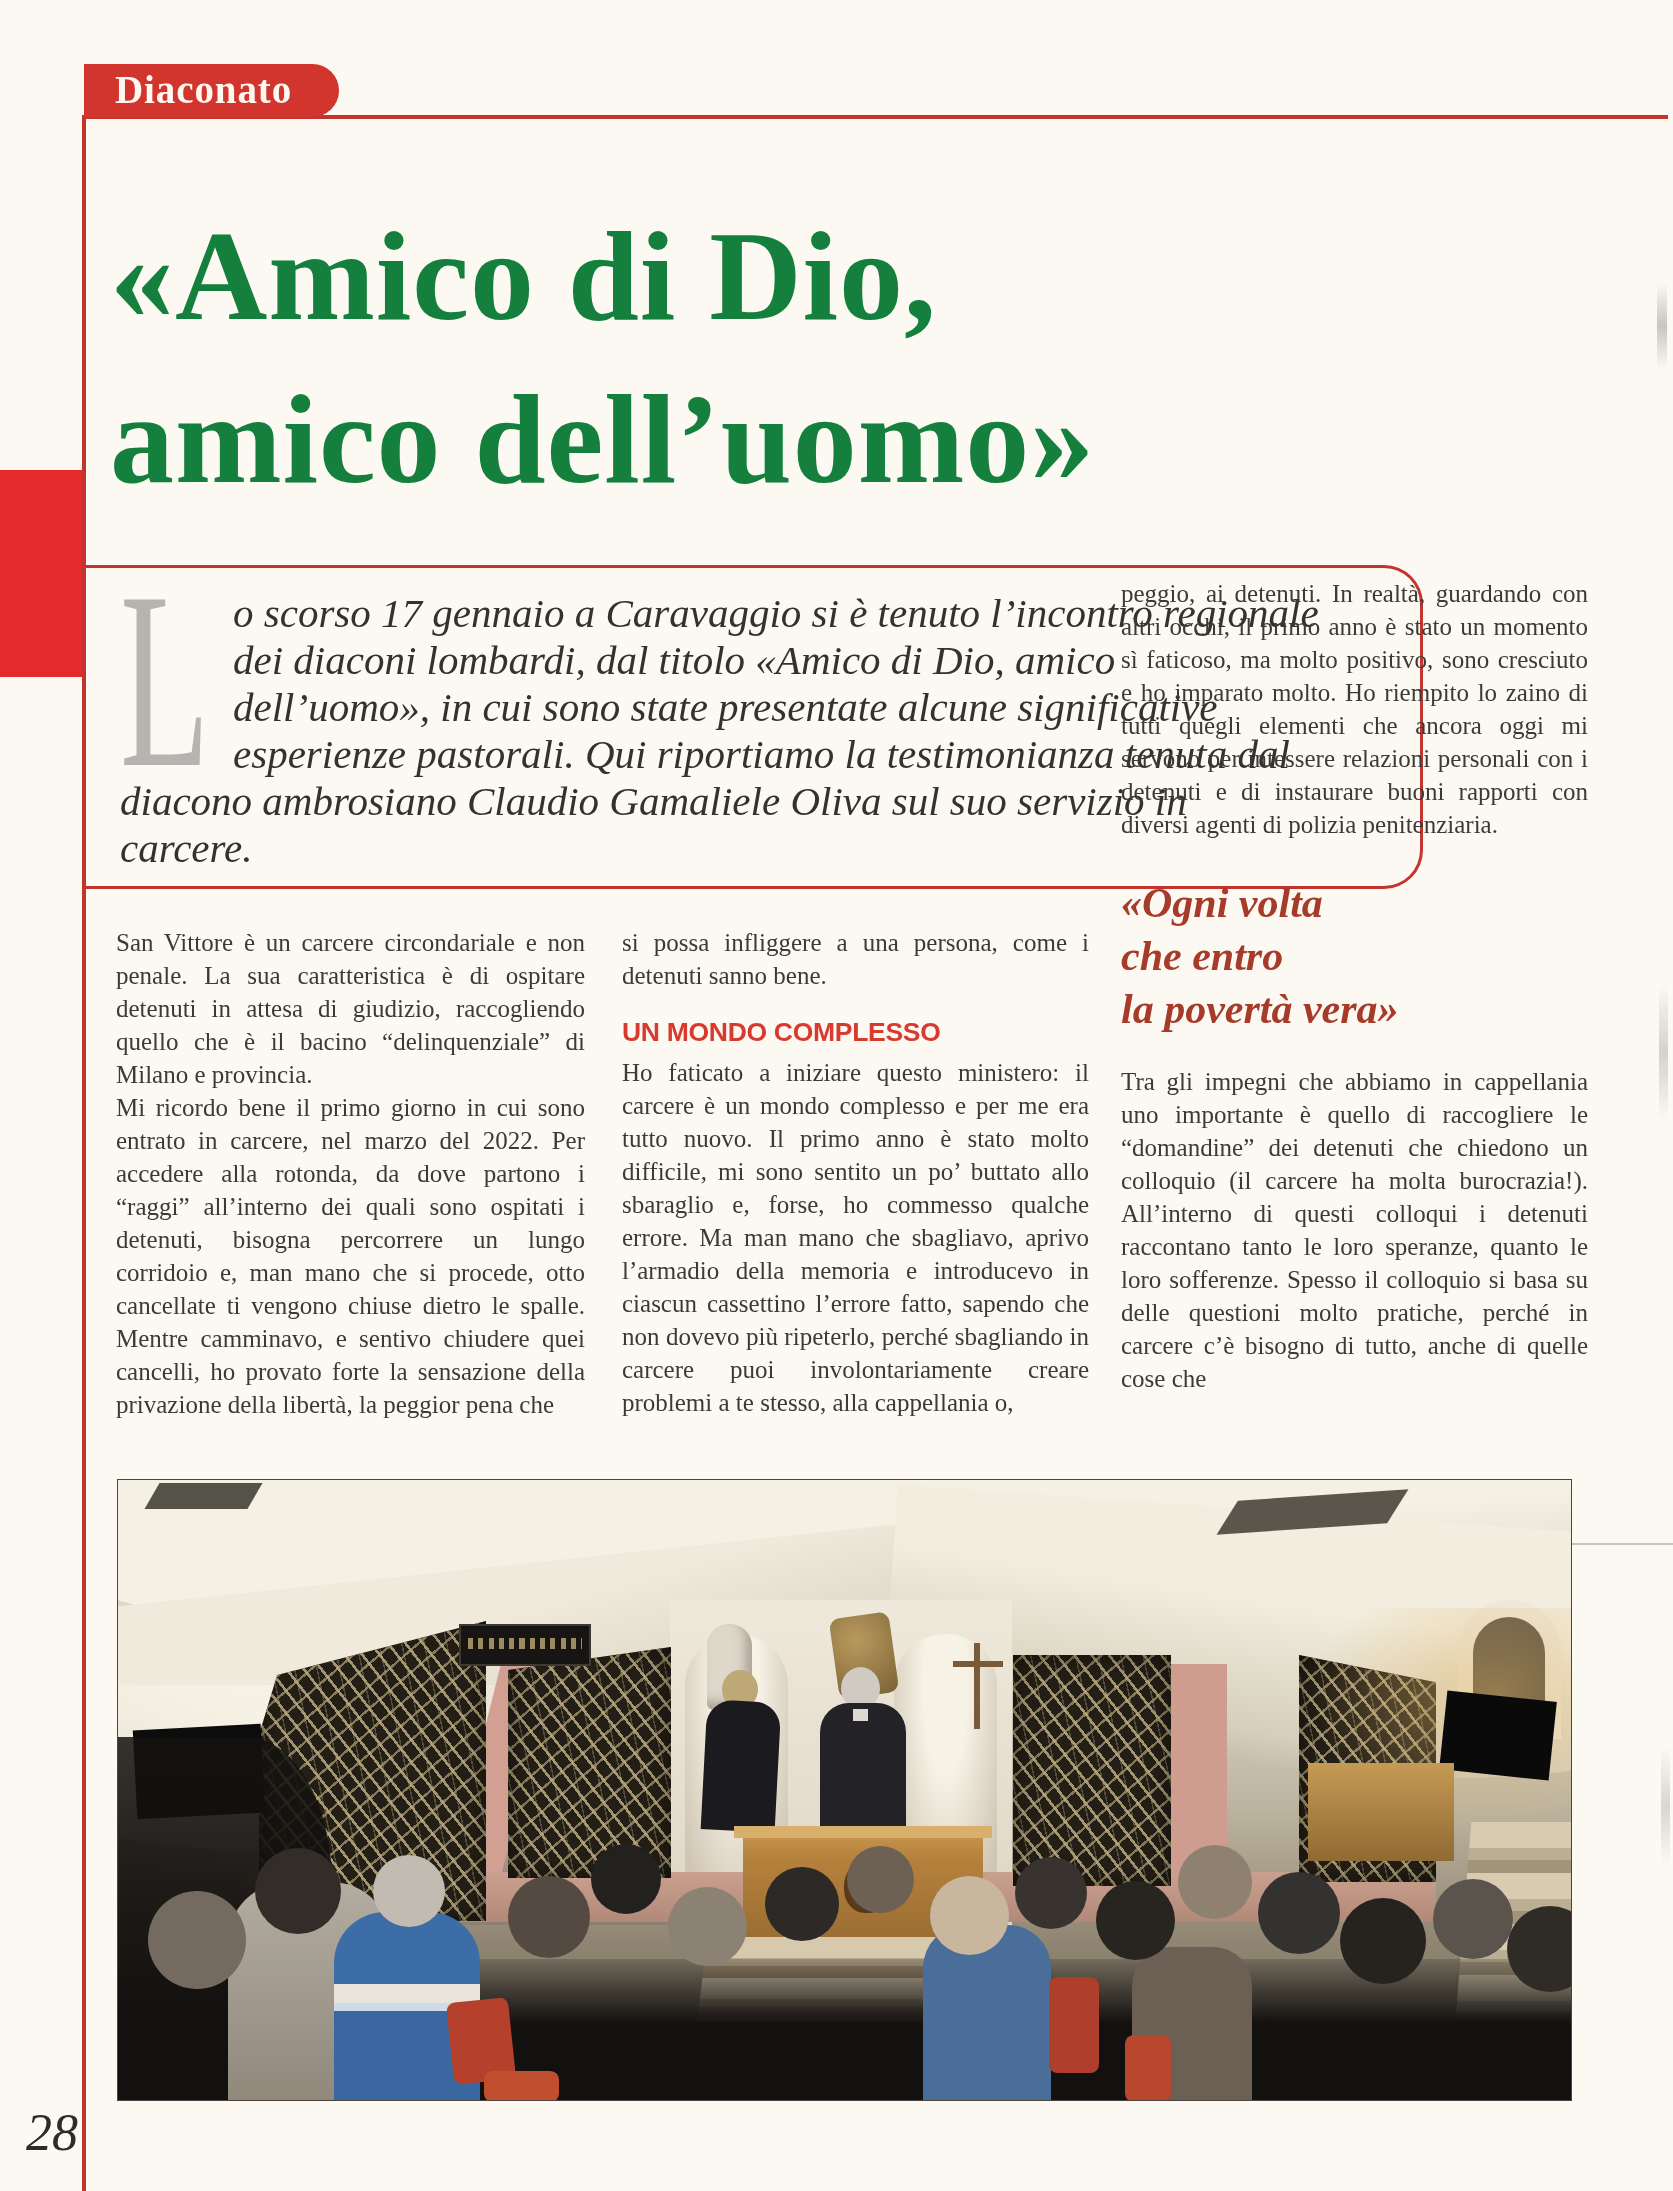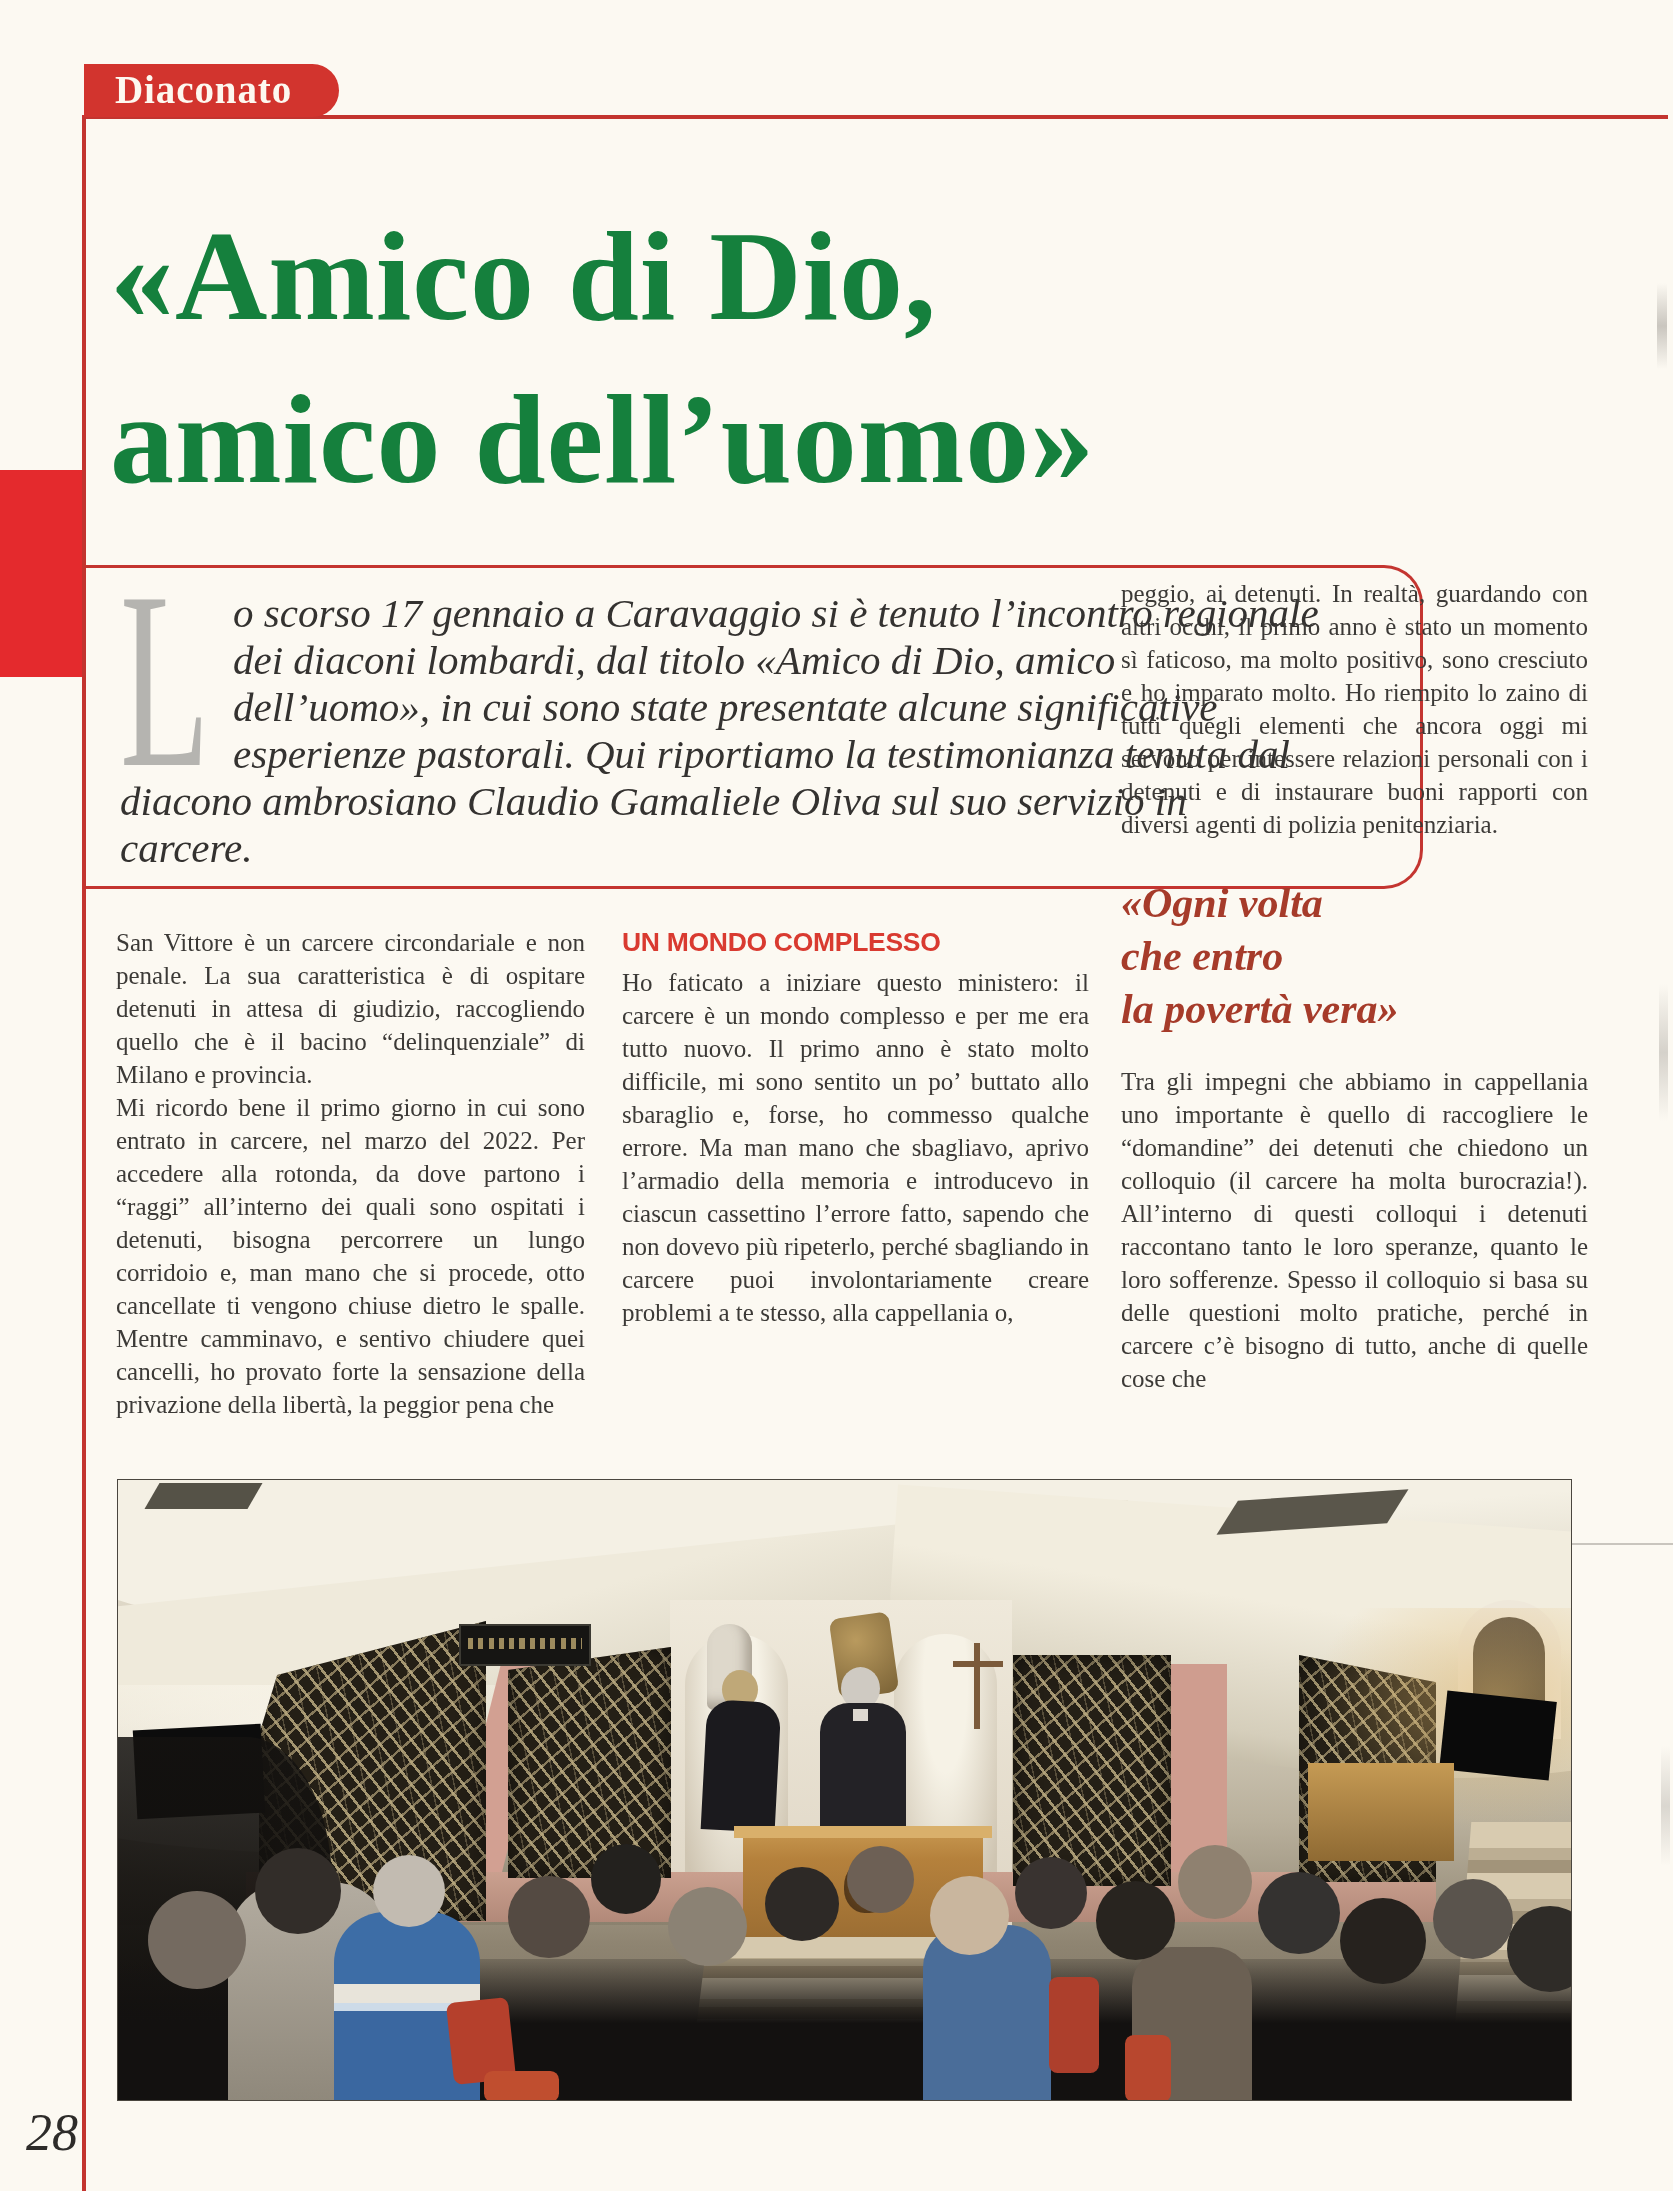--- a/index.html
+++ b/index.html
@@ -145,20 +145,21 @@
 <div class="abs intro-box">
   <p class="intro-text"><span class="dropcap">L</span><span>o scorso 17 gennaio a Caravaggio si è tenuto l’incontro regionale dei diaconi lombardi, dal titolo «Amico di Dio, amico dell’uomo», in cui sono state presentate alcune significative esperienze pastorali. Qui riportiamo la testimonianza tenuta dal diacono ambrosiano Claudio Gamaliele Oliva sul suo servizio in carcere.</span></p>
 </div>
 
 <section class="col col1">
   <p>San Vittore è un carcere circondariale e non penale. La sua caratteristica è di ospitare detenuti in attesa di giudizio, raccogliendo quello che è il bacino “delinquenziale” di Milano e provincia.</p>
   <p>Mi ricordo bene il primo giorno in cui sono entrato in carcere, nel marzo del 2022. Per accedere alla rotonda, da dove partono i “raggi” all’interno dei quali sono ospitati i detenuti, bisogna percorrere un lungo corridoio e, man mano che si procede, otto cancellate ti vengono chiuse dietro le spalle. Mentre camminavo, e sentivo chiudere quei cancelli, ho provato forte la sensazione della privazione della libertà, la peggior pena che</p>
 </section>
 
 <section class="col col2">
+  <p class="lead">si possa infliggere a una persona, come i detenuti sanno bene.</p>
   <h2 class="subhead">UN MONDO COMPLESSO</h2>
   <p>Ho faticato a iniziare questo ministero: il carcere è un mondo complesso e per me era tutto nuovo. Il primo anno è stato molto difficile, mi sono sentito un po’ buttato allo sbaraglio e, forse, ho commesso qualche errore. Ma man mano che sbagliavo, aprivo l’armadio della memoria e introducevo in ciascun cassettino l’errore fatto, sapendo che non dovevo più ripeterlo, perché sbagliando in carcere puoi involontariamente creare problemi a te stesso, alla cappellania o,</p>
 </section>
 
 <section class="col col3">
   <p>peggio, ai detenuti. In realtà, guardando con altri occhi, il primo anno è stato un momento sì faticoso, ma molto positivo, sono cresciuto e ho imparato molto. Ho riempito lo zaino di tutti quegli elementi che ancora oggi mi servono per intessere relazioni personali con i detenuti e di instaurare buoni rapporti con diversi agenti di polizia penitenziaria.</p>
   <blockquote class="pullquote">
     <div>«Ogni volta</div>
     <div>che entro</div>
     <div>la povertà vera»</div>

